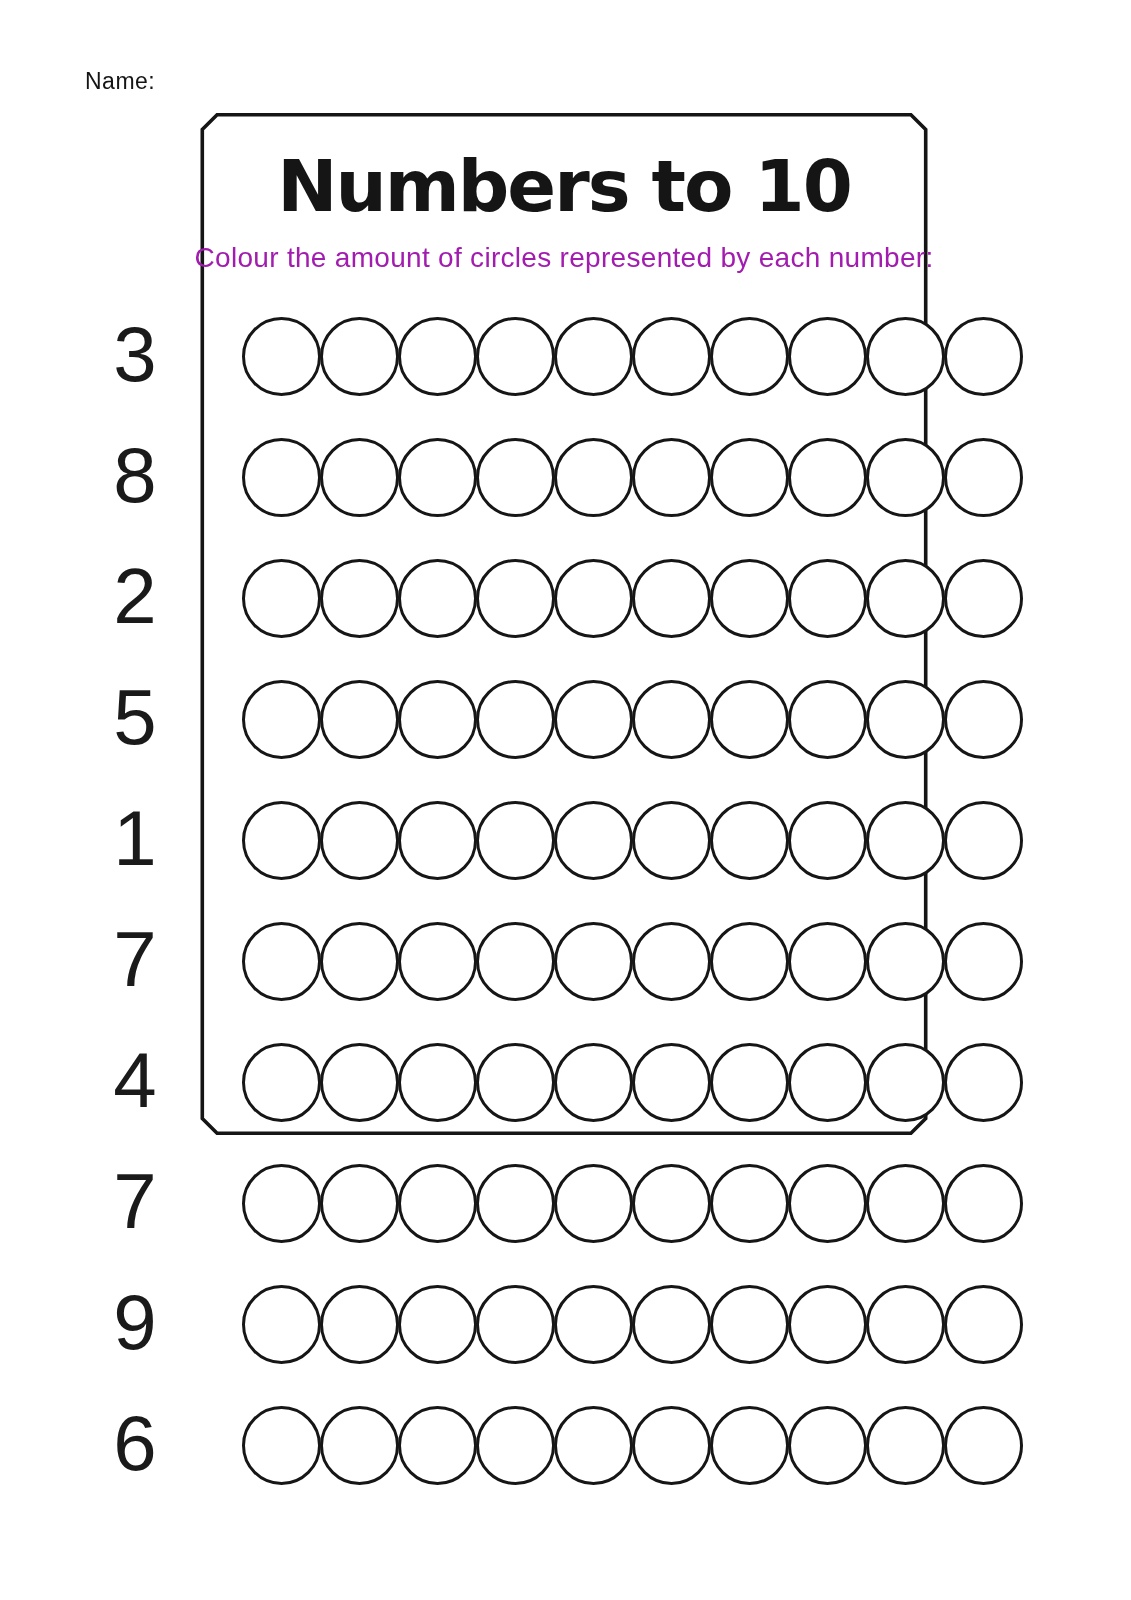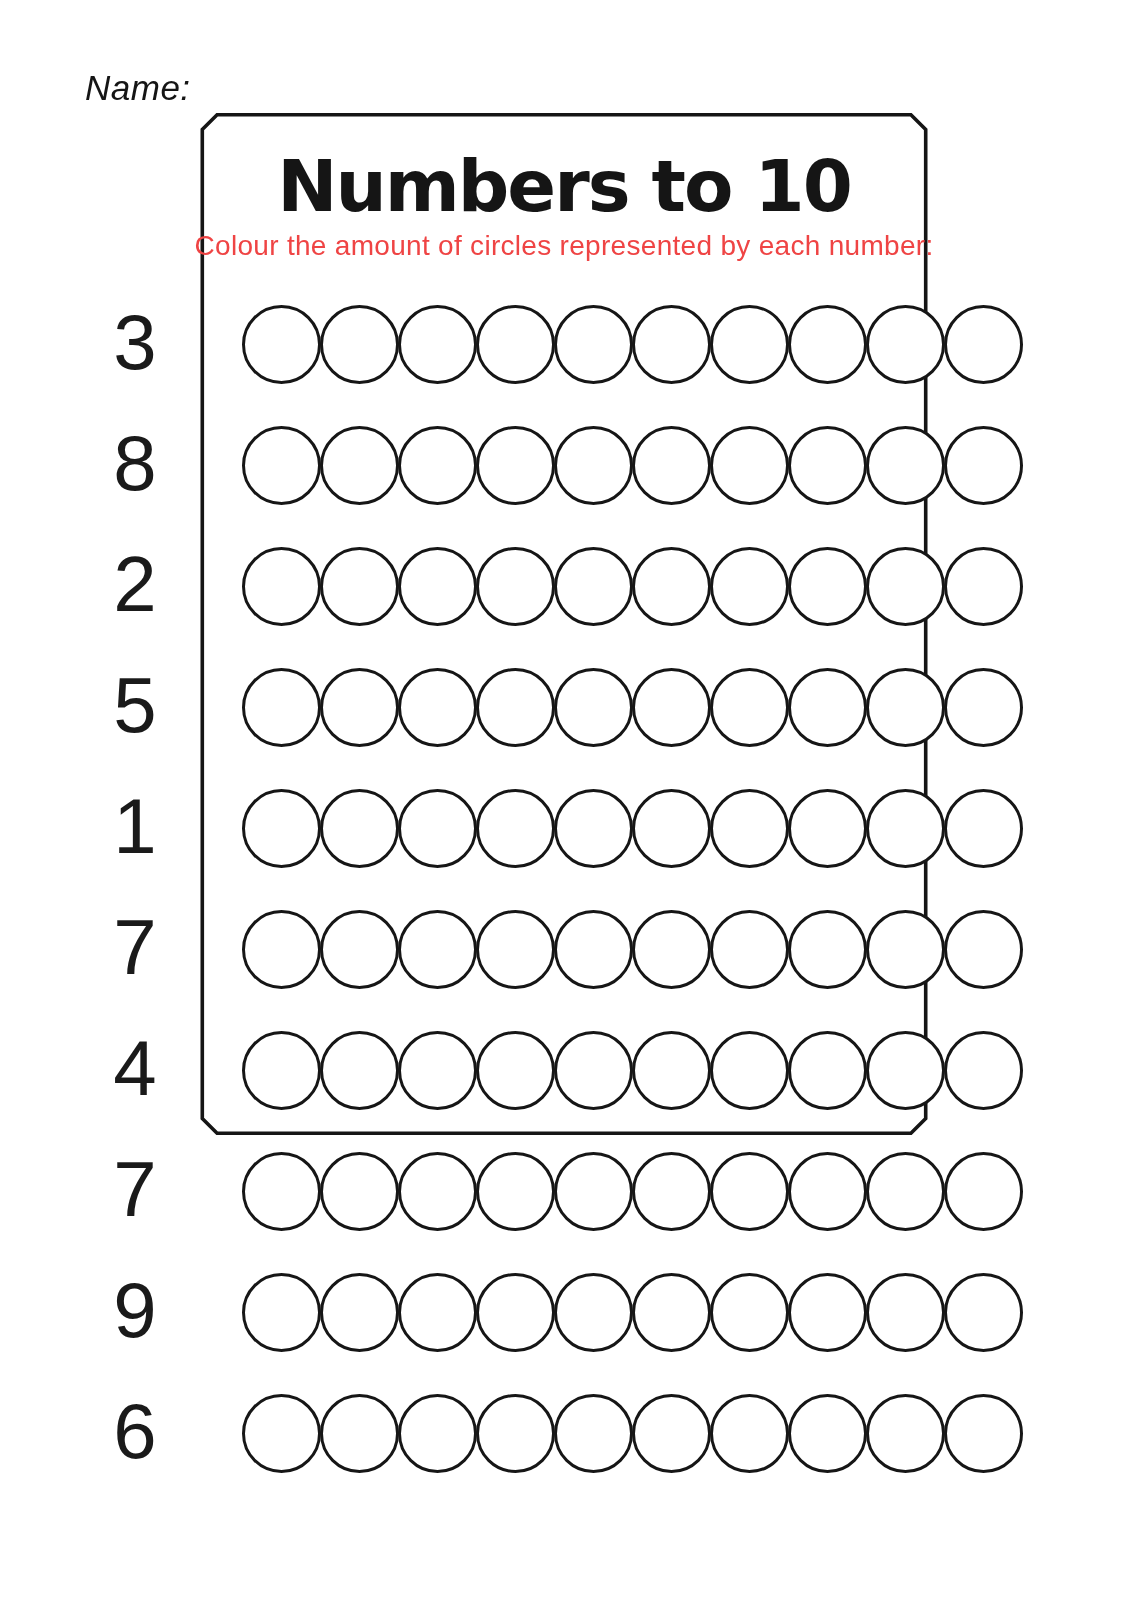--- a/index.html
+++ b/index.html
@@ -12,25 +12,24 @@
     width: 1131px;
     height: 1600px;
     font-family: "Liberation Sans", sans-serif;
     color: #151515;
     overflow: hidden;
   }
   .name-label {
     position: absolute;
     left: 85px;
     top: 68px;
-    font-size: 35px;
+    font-size: 23px;
     font-weight: 400;
     letter-spacing: 0.5px;
     color: #151515;
-    font-style: italic;
   }
   .sheet {
     position: absolute;
     left: 60px;
     top: 113px;
     width: 1008px;
     height: 1022px;
   }
   .sheet-border {
     position: absolute;
@@ -48,25 +47,26 @@
   .title {
     margin: 0;
     font-family: "DejaVu Sans", sans-serif;
     font-size: 72px;
     font-weight: 800;
     line-height: 1.15;
     letter-spacing: -2px;
     color: #151515;
   }
   .instruction {
+    margin-top: 12px;
     font-size: 28px;
     font-weight: 400;
     letter-spacing: 0.3px;
     line-height: 36px;
-    color: #ef4444;
+    color: #a21caf;
   }
   .rows {
     margin-top: 20px;
     text-align: left;
   }
   .row {
     display: flex;
     align-items: center;
     height: 121px;
   }

